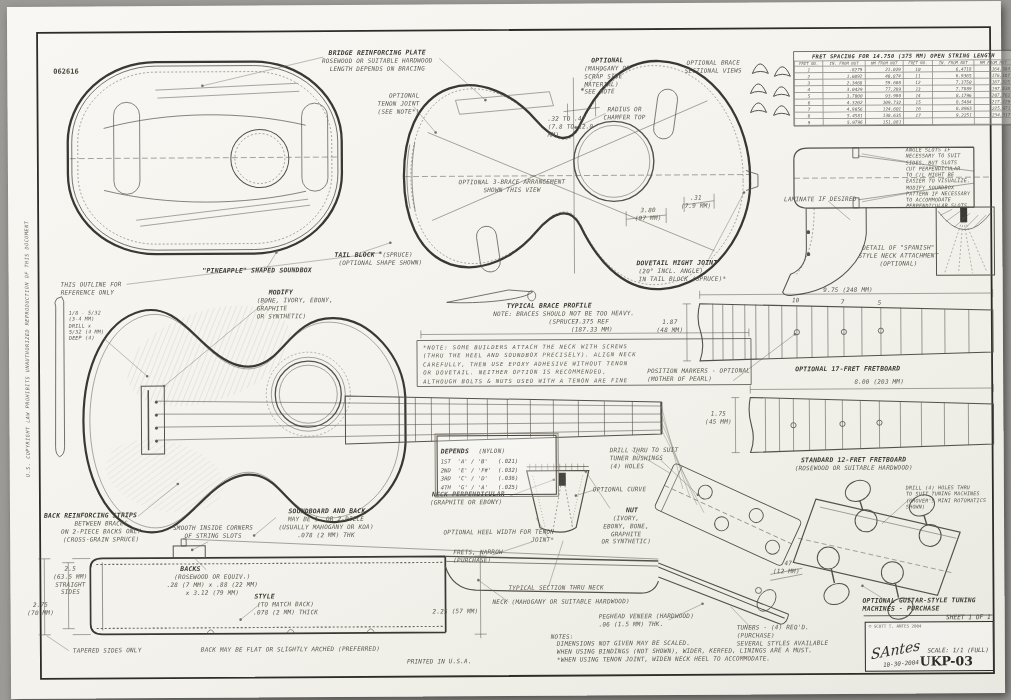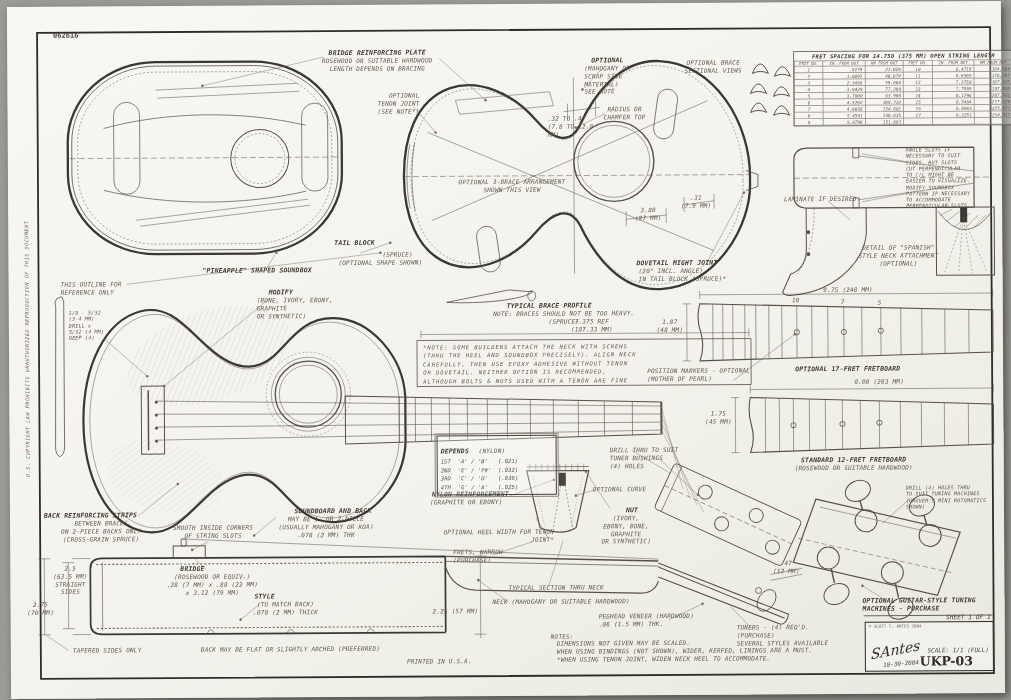--- a/index.html
+++ b/index.html
@@ -7,21 +7,21 @@
   .paper{position:absolute;left:9px;top:4px;width:994px;height:692px;
          background:linear-gradient(150deg,#f8f7f3 0%,#f3f2ec 55%,#e9e8e0 100%);
          transform:rotate(-0.35deg);box-shadow:3px 4px 9px rgba(0,0,0,.5);}
   svg{position:absolute;left:0;top:0;}
   .lbl{position:absolute;font:italic 6px "DejaVu Sans Mono",monospace;color:#5d594f;
        line-height:1.3;white-space:pre-line;letter-spacing:.2px;}
   .b{font-weight:bold;color:#3e3b33;font-size:6.4px;}
   .c{text-align:center}.r{text-align:right}
   .t5{font-size:5px;line-height:1.25;}
   .note{font-size:5.6px;letter-spacing:.9px;line-height:1.5;color:#615d52;}
-  .hand{font:bold 7px "DejaVu Sans Mono",monospace;color:#4a473f;}
+  .hand{font:bold 7px "DejaVu Sans Mono",monospace;color:#4a473f;margin-top:36px;}
   .vert{position:absolute;left:15px;top:170px;height:300px;writing-mode:vertical-rl;
         transform:rotate(180deg);font:italic 5px "DejaVu Sans Mono",monospace;
         letter-spacing:.6px;color:#6b675c;white-space:nowrap;}
   
   .ftab{position:absolute;left:786px;top:49px;width:300px;transform:scale(.73);
         transform-origin:0 0;border:1.4px solid #45423a;background:rgba(255,255,255,.25);}
   .ftab .tt{font:italic bold 7.5px "DejaVu Sans Mono",monospace;color:#3e3b33;
             text-align:center;padding:2px 0 1px;letter-spacing:.4px;}
   .ftab table{width:100%;border-collapse:collapse;}
   .ftab th{font:italic 5.5px "DejaVu Sans Mono",monospace;color:#6b675c;border:.6px solid #8a867c;padding:0 1px;}
@@ -286,21 +286,21 @@
 CHAMFER TOP</div>
   <div class="lbl" style="left:540px;top:111px;width:46px">.32 TO .47
 (7.8 TO 12.0
 MM)</div>
   <div class="lbl c" style="left:622px;top:203px;width:36px">3.80
 (97 MM)</div>
   <div class="lbl c" style="left:670px;top:191px;width:36px">.31
 (7.9 MM)</div>
   <div class="lbl c" style="left:438px;top:174px;width:132px">OPTIONAL 3-BRACE ARRANGEMENT
 SHOWN THIS VIEW</div>
-  <div class="lbl b" style="left:326px;top:234px;width:50px">TAIL BLOCK</div>
+  <div class="lbl b" style="left:326px;top:246px;width:50px">TAIL BLOCK</div>
   <div class="lbl" style="left:374px;top:246px;width:40px">(SPRUCE)</div>
   <div class="lbl" style="left:330px;top:254px;width:95px">(OPTIONAL SHAPE SHOWN)</div>
   <div class="lbl b" style="left:194px;top:261px;width:128px">"PINEAPPLE" SHAPED SOUNDBOX</div>
   <div class="lbl b" style="left:260px;top:283px;width:40px">MODIFY</div>
   <div class="lbl" style="left:248px;top:291px;width:110px">(BONE, IVORY, EBONY, GRAPHITE
 OR SYNTHETIC)</div>
   <div class="lbl" style="left:52px;top:274px;width:74px">THIS OUTLINE FOR
 REFERENCE ONLY</div>
   <div class="lbl t5" style="left:60px;top:303px;width:46px">1/8 - 5/32
 (3-4 MM)
@@ -341,21 +341,21 @@
   <div class="lbl c" style="left:642px;top:315px;width:38px">1.87
 (48 MM)</div>
   <div class="lbl c" style="left:828px;top:376px;width:84px">8.00 (203 MM)</div>
   <div class="lbl c" style="left:690px;top:407px;width:38px">1.75
 (45 MM)</div>
   <div class="lbl b c" style="left:776px;top:454px;width:136px">STANDARD 12-FRET FRETBOARD</div>
   <div class="lbl c" style="left:772px;top:462px;width:144px">(ROSEWOOD OR SUITABLE HARDWOOD)</div>
   <div class="lbl" style="left:600px;top:443px;width:78px">DRILL THRU TO SUIT
 TUNER BUSHINGS
 (4) HOLES</div>
-  <div class="lbl b" style="left:422px;top:486px;width:98px">NYLON REINFORCEMENT</div>
+  <div class="lbl b" style="left:422px;top:486px;width:98px">NECK PERPENDICULAR</div>
   <div class="lbl" style="left:420px;top:494px;width:98px">(GRAPHITE OR EBONY)</div>
   <div class="lbl r" style="left:428px;top:524px;width:116px">OPTIONAL HEEL WIDTH FOR TENON
 JOINT*</div>
   <div class="lbl" style="left:443px;top:544px;width:70px">FRETS, NARROW
 (PURCHASE)</div>
   <div class="lbl" style="left:583px;top:482px;width:72px">OPTIONAL CURVE</div>
   <div class="lbl b" style="left:616px;top:503px;width:30px">NUT</div>
   <div class="lbl c" style="left:584px;top:511px;width:64px">(IVORY,
 EBONY, BONE,
 GRAPHITE
@@ -370,25 +370,25 @@
 MACHINES - PURCHASE</div>
   <div class="lbl" style="left:726px;top:621px;width:112px">TUNERS - (4) REQ'D.
 (PURCHASE)
 SEVERAL STYLES AVAILABLE</div>
   <div class="lbl b" style="left:34px;top:505px;width:114px">BACK REINFORCING STRIPS</div>
   <div class="lbl c" style="left:38px;top:513px;width:106px">BETWEEN BRACES
 ON 2-PIECE BACKS ONLY
 (CROSS-GRAIN SPRUCE)</div>
   <div class="lbl c" style="left:148px;top:518px;width:110px">SMOOTH INSIDE CORNERS
 OF STRING SLOTS</div>
-  <div class="lbl b c" style="left:268px;top:502px;width:110px">SOUNDBOARD AND BACK</div>
+  <div class="lbl b c" style="left:262px;top:502px;width:110px">SOUNDBOARD AND BACK</div>
   <div class="lbl c" style="left:254px;top:510px;width:124px">MAY BE 1- OR 2-PIECE
 (USUALLY MAHOGANY OR KOA)
 .078 (2 MM) THK</div>
-  <div class="lbl b" style="left:170px;top:559px;width:40px">BRIDGE</div>
+  <div class="lbl b" style="left:170px;top:559px;width:40px">BACKS</div>
   <div class="lbl c" style="left:146px;top:567px;width:112px">(ROSEWOOD OR EQUIV.)
 .28 (7 MM) x .88 (22 MM)
 x 3.12 (79 MM)</div>
   <div class="lbl b" style="left:244px;top:587px;width:38px">STYLE</div>
   <div class="lbl c" style="left:230px;top:595px;width:90px">(TO MATCH BACK)
 .078 (2 MM) THICK</div>
   <div class="lbl c" style="left:38px;top:558px;width:44px">2.5
 (63.5 MM)
 STRAIGHT
 SIDES</div>

